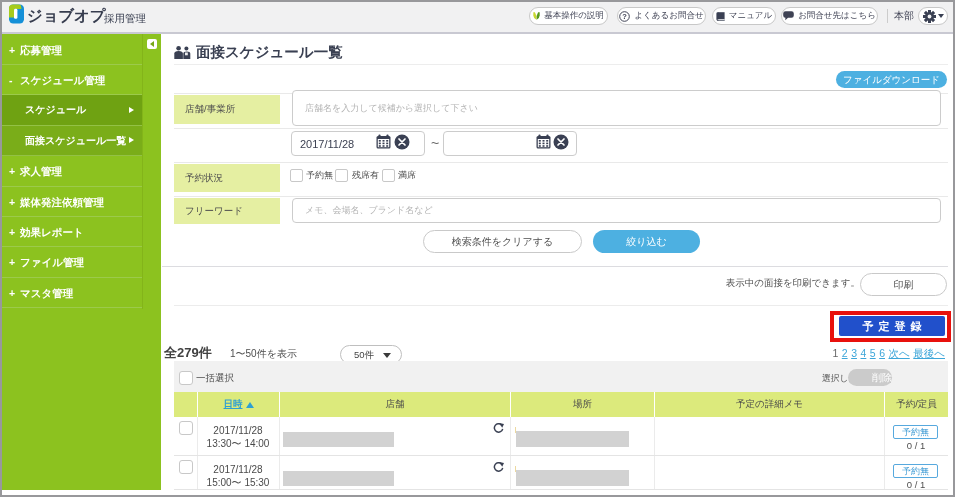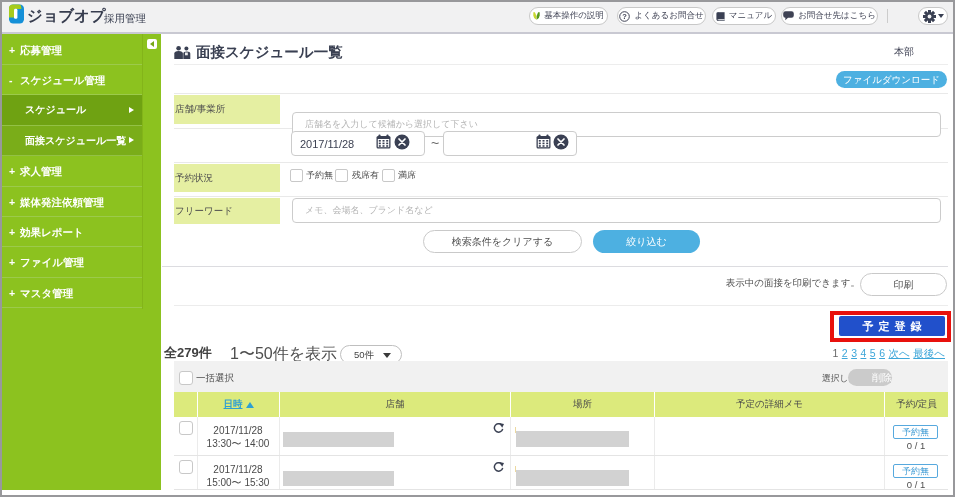--- a/index.html
+++ b/index.html
@@ -11,48 +11,48 @@
 .fB{left:0;top:495px;width:955px;height:2px;background:#98989b;}
 .fL{left:0;top:0;width:2px;height:497px;background:#98989b;}
 .fR{left:953px;top:0;width:2px;height:497px;background:#98989b;}
 
 .hd{left:2px;top:2px;width:951px;height:30px;background:#f1f1f2;}
 .hdline{left:2px;top:32px;width:951px;height:2px;background:#c9c9d2;}
 .logo1{left:27px;top:5px;height:22px;line-height:22px;font-size:15.5px;font-weight:bold;color:#363c4e;letter-spacing:-0.2px;}
 .logo2{left:104px;top:12px;height:12px;line-height:12px;font-size:10.5px;color:#363c4e;}
 .tbtn{top:7px;height:18px;border:1px solid #c8c8c8;border-radius:9px;background:#fff;color:#3f4254;font-size:8.5px;display:flex;align-items:center;justify-content:center;gap:4px;white-space:nowrap;}
 .vline{left:887px;top:9px;width:1px;height:14px;background:#ccc;}
-.honbu{left:894px;top:8px;height:16px;line-height:16px;font-size:10px;color:#3f4254;margin-top:36px;}
+.honbu{left:894px;top:8px;height:16px;line-height:16px;font-size:10px;color:#3f4254;}
 
 .sb{left:2px;top:34px;width:159px;height:456px;background:#8cc21f;}
 .mi{position:absolute;left:0;width:141px;height:30.4px;color:#fff;font-size:10.5px;font-weight:bold;line-height:30.4px;white-space:nowrap;}
 .mi.top{background:transparent;border-bottom:1px solid #9cca4b;padding-left:18px;}
 .mi.sub{background:#7aad19;border-bottom:1px solid #93c146;padding-left:23px;font-size:10px;}
 .mi.act{background:#6fa212;}
 .pm{position:absolute;left:7px;top:0;font-weight:bold;}
 .arr{position:absolute;right:9px;top:11.7px;width:0;height:0;border-left:5px solid #fff;border-top:3.5px solid transparent;border-bottom:3.5px solid transparent;}
 .clps{left:147px;top:39px;width:10px;height:10px;background:#fff;border-radius:2px;}
 .clps i{position:absolute;left:2.5px;top:2px;width:0;height:0;border-right:4px solid #76a816;border-top:3px solid transparent;border-bottom:3px solid transparent;}
 
 .title{left:196px;top:45px;height:15px;line-height:15px;font-size:14.5px;font-weight:bold;color:#3a4052;}
 .hr1{left:174px;top:64px;width:774px;height:1px;background:#ededed;}
 .fdl{left:836px;top:71px;width:111px;height:17px;border-radius:9px;background:#4db0e1;color:#fff;font-size:9.5px;text-align:center;line-height:17px;}
 .fline{left:174px;width:774px;height:1px;background:#e9e9e9;}
-.flab{left:174px;width:106px;background:#e5efa2;color:#4e4e4e;font-size:9.5px;display:flex;align-items:center;padding-left:1px;}
+.flab{left:174px;width:106px;background:#e5efa2;color:#4e4e4e;font-size:9.5px;display:flex;align-items:center;padding-left:11px;}
 .inp{border:1px solid #ccc;border-radius:4px;background:#fff;font-size:9px;color:#b3b3b3;display:flex;align-items:center;padding-left:12px;}
 .dtx{color:#3c4152;}
 .cb{background:#fff;border:1px solid #c8c8c8;border-radius:2px;}
 .cblab{font-size:9px;color:#4e4e4e;height:13px;line-height:13px;top:169px;}
 .btn-o{border:1px solid #c9c9c9;border-radius:12px;background:#fff;color:#4e4e4e;font-size:10px;text-align:center;}
 .btn-b{border-radius:12px;background:#4db0e1;color:#fff;font-size:10px;text-align:center;}
 .ptext{top:277px;left:560px;width:300px;height:12px;line-height:12px;text-align:right;font-size:9.5px;color:#4e4e4e;}
 .redrect{left:830px;top:311px;width:121px;height:31px;border:4px solid #e8110d;}
 .bluebtn{left:839px;top:316px;width:106px;height:20px;border-radius:2px;background:#2150cb;color:#fff;font-size:11px;font-weight:bold;text-align:center;line-height:20px;letter-spacing:5px;padding-left:5px;}
 .cnt1{left:164px;top:346px;height:14px;line-height:14px;font-size:13px;font-weight:bold;color:#414141;}
-.cnt2{left:230px;top:348px;height:11px;line-height:11px;font-size:16px;color:#4e4e4e;}
+.cnt2{left:230px;top:348px;height:11px;line-height:11px;font-size:10px;color:#4e4e4e;}
 .selp{left:340px;top:345px;width:62px;height:19px;border:1px solid #bfbfbf;border-radius:10px;background:#fff;font-size:9.5px;color:#444;line-height:17px;padding-left:13px;}
 .selp i{position:absolute;right:10px;top:6.5px;width:0;height:0;border-top:5px solid #3a3a3a;border-left:4px solid transparent;border-right:4px solid transparent;}
 .pgn{right:10px;left:auto;top:347px;width:300px;height:13px;display:flex;justify-content:flex-end;gap:3.5px;font-size:10.5px;color:#3da6d9;}
 .pgn span{color:#666;}
 .pgn a{color:#3da6d9;text-decoration:underline;}
 .band{left:174px;top:361px;width:774px;height:31px;background:#f1f1f1;}
 .bsel{top:372px;left:593px;width:300px;height:12px;line-height:12px;text-align:right;font-size:8.8px;color:#4e4e4e;}
 .del{left:848px;top:369px;width:44px;height:17px;border-radius:9px;background:#cbcbcb;color:#fff;font-size:10px;text-align:right;line-height:17px;}
 
 .th{top:392px;height:25px;background:#dcea7c;font-size:9.5px;color:#4a4a4a;display:flex;align-items:center;justify-content:center;}
@@ -150,21 +150,21 @@
   <div class="ab hr1"></div>
   <div class="ab fdl">ファイルダウンロード</div>
 
   <div class="ab fline" style="top:93px;"></div>
   <div class="ab fline" style="top:128px;"></div>
   <div class="ab fline" style="top:162px;"></div>
   <div class="ab fline" style="top:196px;"></div>
   <div class="ab flab" style="top:95px;height:29px;">店舗/事業所</div>
   <div class="ab flab" style="top:164px;height:28px;">予約状況</div>
   <div class="ab flab" style="top:198px;height:26px;">フリーワード</div>
-  <div class="ab inp" style="left:292px;top:112px;width:649px;height:25px;">店舗名を入力して候補から選択して下さい</div>
+  <div class="ab inp" style="left:292px;top:90px;width:649px;height:36px;">店舗名を入力して候補から選択して下さい</div>
   <div class="ab inp dtx" style="left:291px;top:131px;width:134px;height:25px;padding-left:8px;font-size:11px;">2017/11/28</div>
   <svg class="ab" style="left:376px;top:134px;" width="15" height="15" viewBox="0 0 15 15">
       <g fill="#3a4053">
         <rect x="0.5" y="2" width="14" height="12.5" rx="1.5"></rect>
         <rect x="2.5" y="0.5" width="2" height="3" rx="0.8"></rect>
         <rect x="10.5" y="0.5" width="2" height="3" rx="0.8"></rect>
       </g>
       <rect x="1.8" y="5" width="11.4" height="8.2" fill="#fff"></rect>
       <g fill="#3a4053">
         <rect x="2.8" y="6" width="2" height="1.6"></rect>

